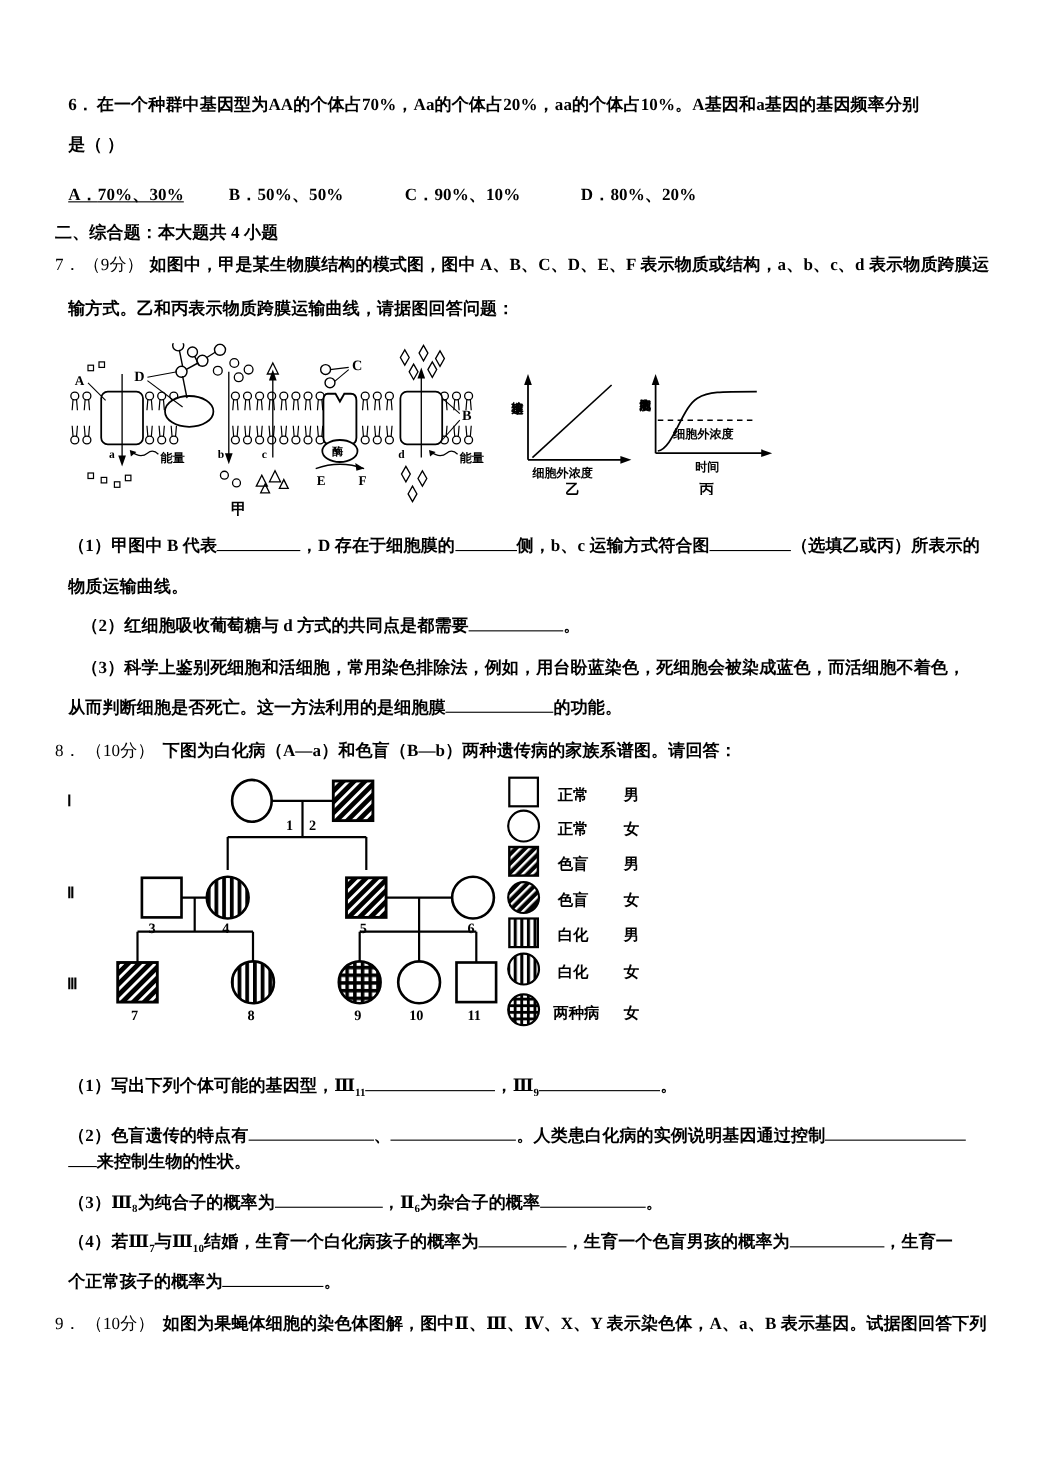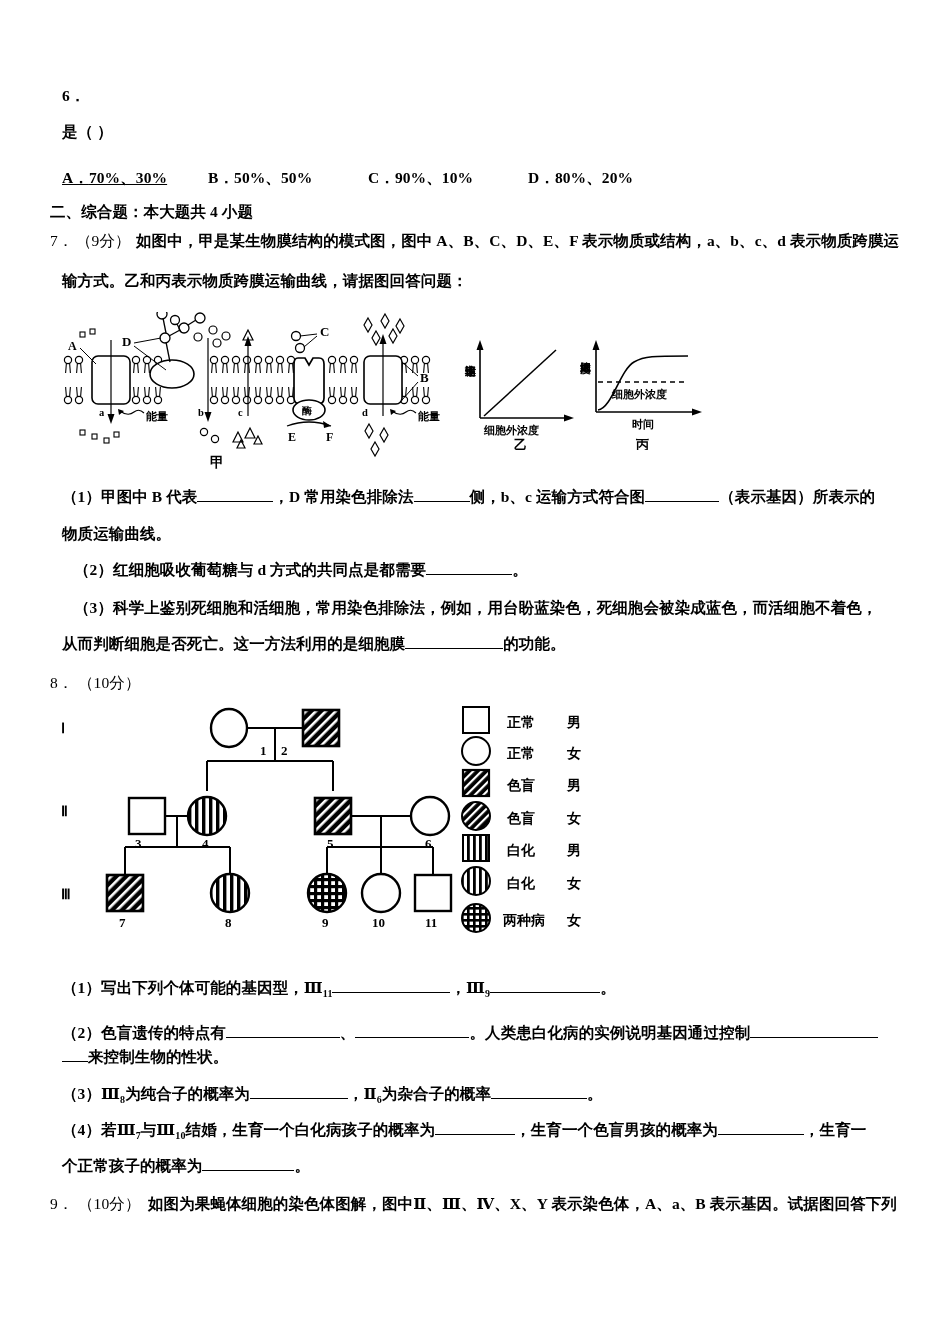--- a/index.html
+++ b/index.html
@@ -45,20 +45,23 @@
   #fig-legend   { position: absolute; left: 455px; top: 703px; width: 220px; height: 240px; }
 </style>
 </head>
 <body>
 
 <div class="page">
 
   <div class="q-line" style="left:62px; top:86px; font-weight:bold;">
     <span>6．</span>
   </div>
+  <div class="q-line" style="left:88px; top:86px;">
+    <span>在一个种群中基因型为AA的个体占70%，Aa的个体占20%，aa的个体占10%。A基因和a基因的基因频率分别</span>
+  </div>
   <div class="q-line" style="left:62px; top:122px;">
     <span>是（   ）</span>
   </div>
 
   <div class="q-line" style="left:62px; top:168px;text-decoration:underline;">
     <span>A．</span><span>70%、30%</span>
   </div>
   <div class="q-line" style="left:208px; top:168px;">
     <span>B．</span><span>50%、50%</span>
   </div>
@@ -284,21 +287,21 @@
 
       <line x1="42" y1="52" x2="132" y2="52" stroke="#000" stroke-width="1.4" stroke-dasharray="5,4"></line>
       <text x="30" y="24" font-family="DejaVu Sans, sans-serif" font-size="10.5" font-weight="bold" writing-mode="tb" glyph-orientation-vertical="0">细胞内浓度</text>
       <text x="56" y="68" font-family="DejaVu Sans, sans-serif" font-size="11" font-weight="bold">细胞外浓度</text>
       <text x="76" y="98" font-family="DejaVu Sans, sans-serif" font-size="11" font-weight="bold">时间</text>
       <text x="80" y="119" font-family="DejaVu Sans, sans-serif" font-size="13" font-weight="bold">丙</text>
     </svg>
   </div>
 
   <div class="q-line" style="left:62px; top:487px;">
-    <span>（1）甲图中 B 代表</span><span class="blank" style="width:76px;"></span><span>，D 常用染色排除法</span><span class="blank" style="width:56px;"></span><span>侧，b、c 运输方式符合图</span><span class="blank" style="width:74px;"></span><span>（表示基因）所表示的</span>
+    <span>（1）甲图中 B 代表</span><span class="blank" style="width:76px;"></span><span>，D 存在于细胞膜的</span><span class="blank" style="width:56px;"></span><span>侧，b、c 运输方式符合图</span><span class="blank" style="width:74px;"></span><span>（选填乙或丙）所表示的</span>
   </div>
   <div class="q-line" style="left:62px; top:524px;">
     <span>物质运输曲线。</span>
   </div>
 
   <div class="q-line" style="left:74px; top:560px;">
     <span>（2）红细胞吸收葡萄糖与 d 方式的共同点是都需要</span><span class="blank" style="width:86px;"></span><span>。</span>
   </div>
 
   <div class="q-line" style="left:74px; top:598px;">
@@ -306,20 +309,23 @@
   </div>
   <div class="q-line" style="left:62px; top:634px;">
     <span>从而判断细胞是否死亡。这一方法利用的是细胞膜</span><span class="blank" style="width:98px;"></span><span>的功能。</span>
   </div>
 
   <div class="q-line normal" style="left:50px; top:673px;">
     <span>8．</span>
   </div>
   <div class="q-line normal" style="left:78px; top:673px;">
     <span>（10分）</span>
+  </div>
+  <div class="q-line" style="left:148px; top:673px;">
+    <span>下图为白化病（A—a）和色盲（B—b）两种遗传病的家族系谱图。请回答：</span>
   </div>
 
   <div id="fig-pedigree">
     <svg width="420" height="240" viewBox="0 0 420 240">
       <defs>
         <pattern id="pat-diag" width="7" height="7" patternUnits="userSpaceOnUse" patternTransform="rotate(45)">
           <rect width="7" height="7" fill="#000"></rect>
           <rect width="2.6" height="7" fill="#fff"></rect>
         </pattern>
         <pattern id="pat-vert" width="7" height="7" patternUnits="userSpaceOnUse">

